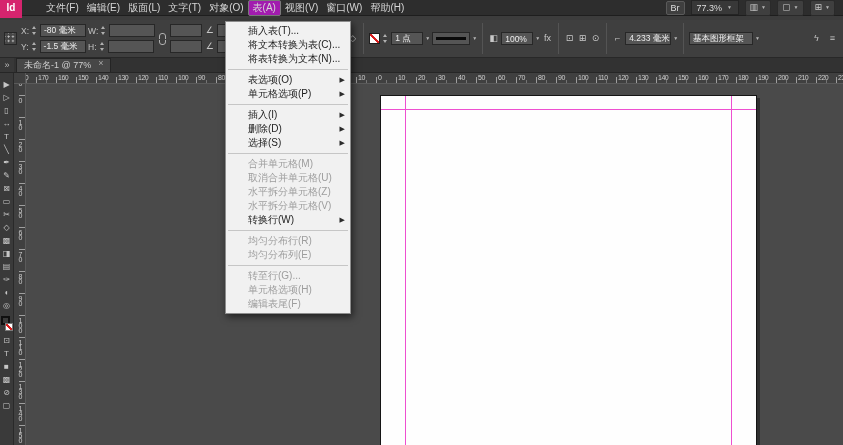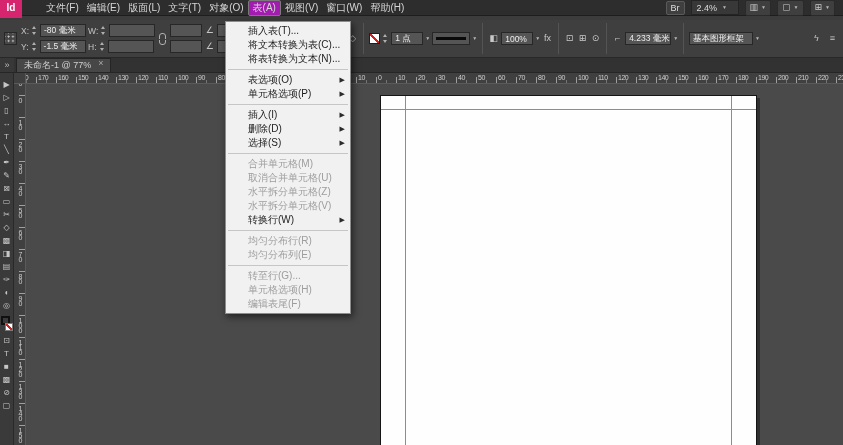--- a/index.html
+++ b/index.html
@@ -91,21 +91,21 @@
         <div class="mb-item">文字(T)</div>
         <div class="mb-item">对象(O)</div>
         <div class="mb-item active">表(A)</div>
         <div class="mb-item">视图(V)</div>
         <div class="mb-item">窗口(W)</div>
         <div class="mb-item">帮助(H)</div>
       </div>
     <div class="mb-right">
       <div class="br-btn">Br</div>
       <div class="zoom">
-        <span>2.4%</span>
+        <span>77.3%</span>
         <span class="dd">▼</span>
       </div>
       <div class="mb-group">
         <span class="gicon">▥</span>
         <span class="dd">▼</span>
       </div>
       <div class="mb-group">
         <span class="gicon">▢</span>
         <span class="dd">▼</span>
       </div>

